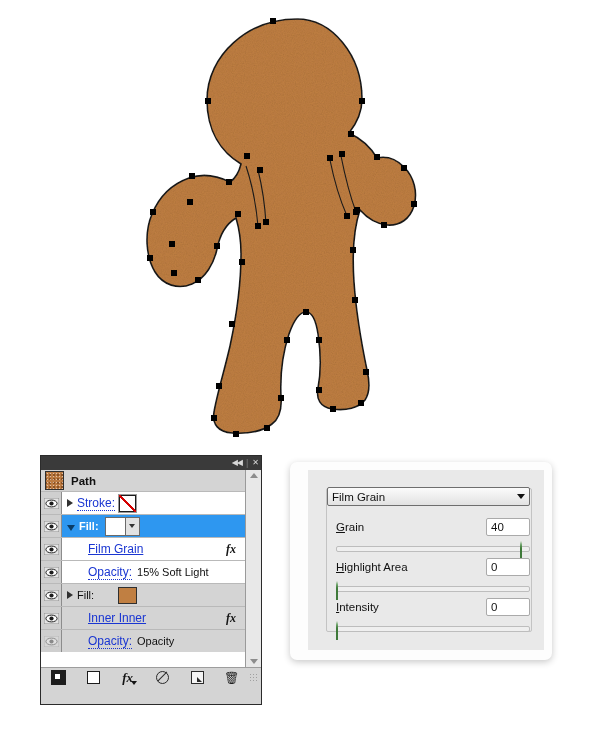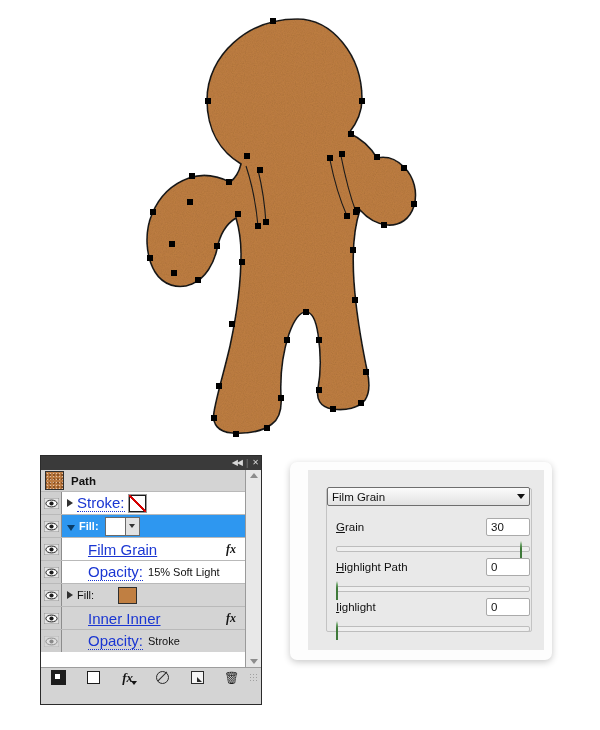--- a/index.html
+++ b/index.html
@@ -63,21 +63,21 @@
   .eye.off{opacity:.38;}
   .row-main{flex:1;display:flex;align-items:center;padding-left:4px;position:relative;}
   .row-main.gray{background:#d4d4d4;}
   .row-main.white{background:#ffffff;}
   .row-main.sel{background:#2e97f0;}
 
   .disc-tri{width:0;height:0;border-top:4.5px solid transparent;border-bottom:4.5px solid transparent;border-left:6px solid #303030;margin-right:4px;margin-left:1px;}
   .disc-tri.open{border-left:4.5px solid transparent;border-right:4.5px solid transparent;border-top:6px solid #0b3c66;border-bottom:0;margin-top:3px;}
   .disc-tri.open.onblue{border-top-color:#0b3c66;}
 
-  .lbl-link{color:#1a36d2;text-decoration:underline;font-size:15px;}
+  .lbl-link{color:#1a36d2;text-decoration:underline;font-size:12px;}
   .lbl-link.dotted{text-decoration:none;border-bottom:1px dotted #1a36d2;padding-bottom:0px;}
   .lbl-plain{color:#101010;font-size:11px;}
   .lbl-white{color:#ffffff;font-weight:bold;font-size:11px;}
   .lbl-val{color:#101010;font-size:11px;margin-left:5px;}
 
   .thumb-path{
     width:17px;height:17px;margin-left:4px;margin-right:7px;
     border:1px solid #2f2f2f;
     background:#bc7b42;
     position:relative;overflow:hidden;
@@ -415,21 +415,21 @@
       <div class="ap-row" style="border-bottom:none;">
         <div class="eye-cell">
           <svg class="eye off" viewBox="0 0 15 11">
             <rect x="0" y="0" width="15" height="11" fill="#e3e3e3" stroke="#8f8f8f"></rect>
             <ellipse cx="7.5" cy="5.5" rx="5.6" ry="3.4" fill="#fff" stroke="#1d1d1d" stroke-width="1"></ellipse>
             <circle cx="7.5" cy="5.5" r="2.1" fill="#1d1d1d"></circle>
           </svg>
         </div>
         <div class="row-main gray">
           <span class="lbl-link dotted indent">Opacity:</span>
-          <span class="lbl-val">Stroke</span>
+          <span class="lbl-val">Opacity</span>
         </div>
       </div>
 
     </div>
 
     <div class="scroll-col">
       <span class="sc-arrow up"></span>
       <span class="sc-arrow down"></span>
     </div>
   </div>
@@ -462,42 +462,42 @@
     <div class="groupbox"></div>
 
     <div class="dlg-select">
       <span>Film Grain</span>
       <span class="arrow"></span>
     </div>
 
     <div class="ctrl" style="top:48px;">
       <div class="ctrl-top">
         <span class="ctrl-label"><u>G</u><span>rain</span></span>
-        <span class="ctrl-input">30</span>
+        <span class="ctrl-input">40</span>
       </div>
       <div class="slider">
         <div class="slider-track"></div>
         <div class="slider-thumb" style="left:calc(100% - 10px);"><span class="cap"></span></div>
       </div>
     </div>
 
     <div class="ctrl" style="top:88px;">
       <div class="ctrl-top">
-        <span class="ctrl-label"><u>H</u><span>ighlight Path</span></span>
+        <span class="ctrl-label"><u>H</u><span>ighlight Area</span></span>
         <span class="ctrl-input">0</span>
       </div>
       <div class="slider">
         <div class="slider-track"></div>
         <div class="slider-thumb" style="left:0;"><span class="cap"></span></div>
       </div>
     </div>
 
     <div class="ctrl" style="top:128px;">
       <div class="ctrl-top">
-        <span class="ctrl-label"><u>I</u><span>ighlight</span></span>
+        <span class="ctrl-label"><u>I</u><span>ntensity</span></span>
         <span class="ctrl-input">0</span>
       </div>
       <div class="slider">
         <div class="slider-track"></div>
         <div class="slider-thumb" style="left:0;"><span class="cap"></span></div>
       </div>
     </div>
   </div>
 </div>
 

